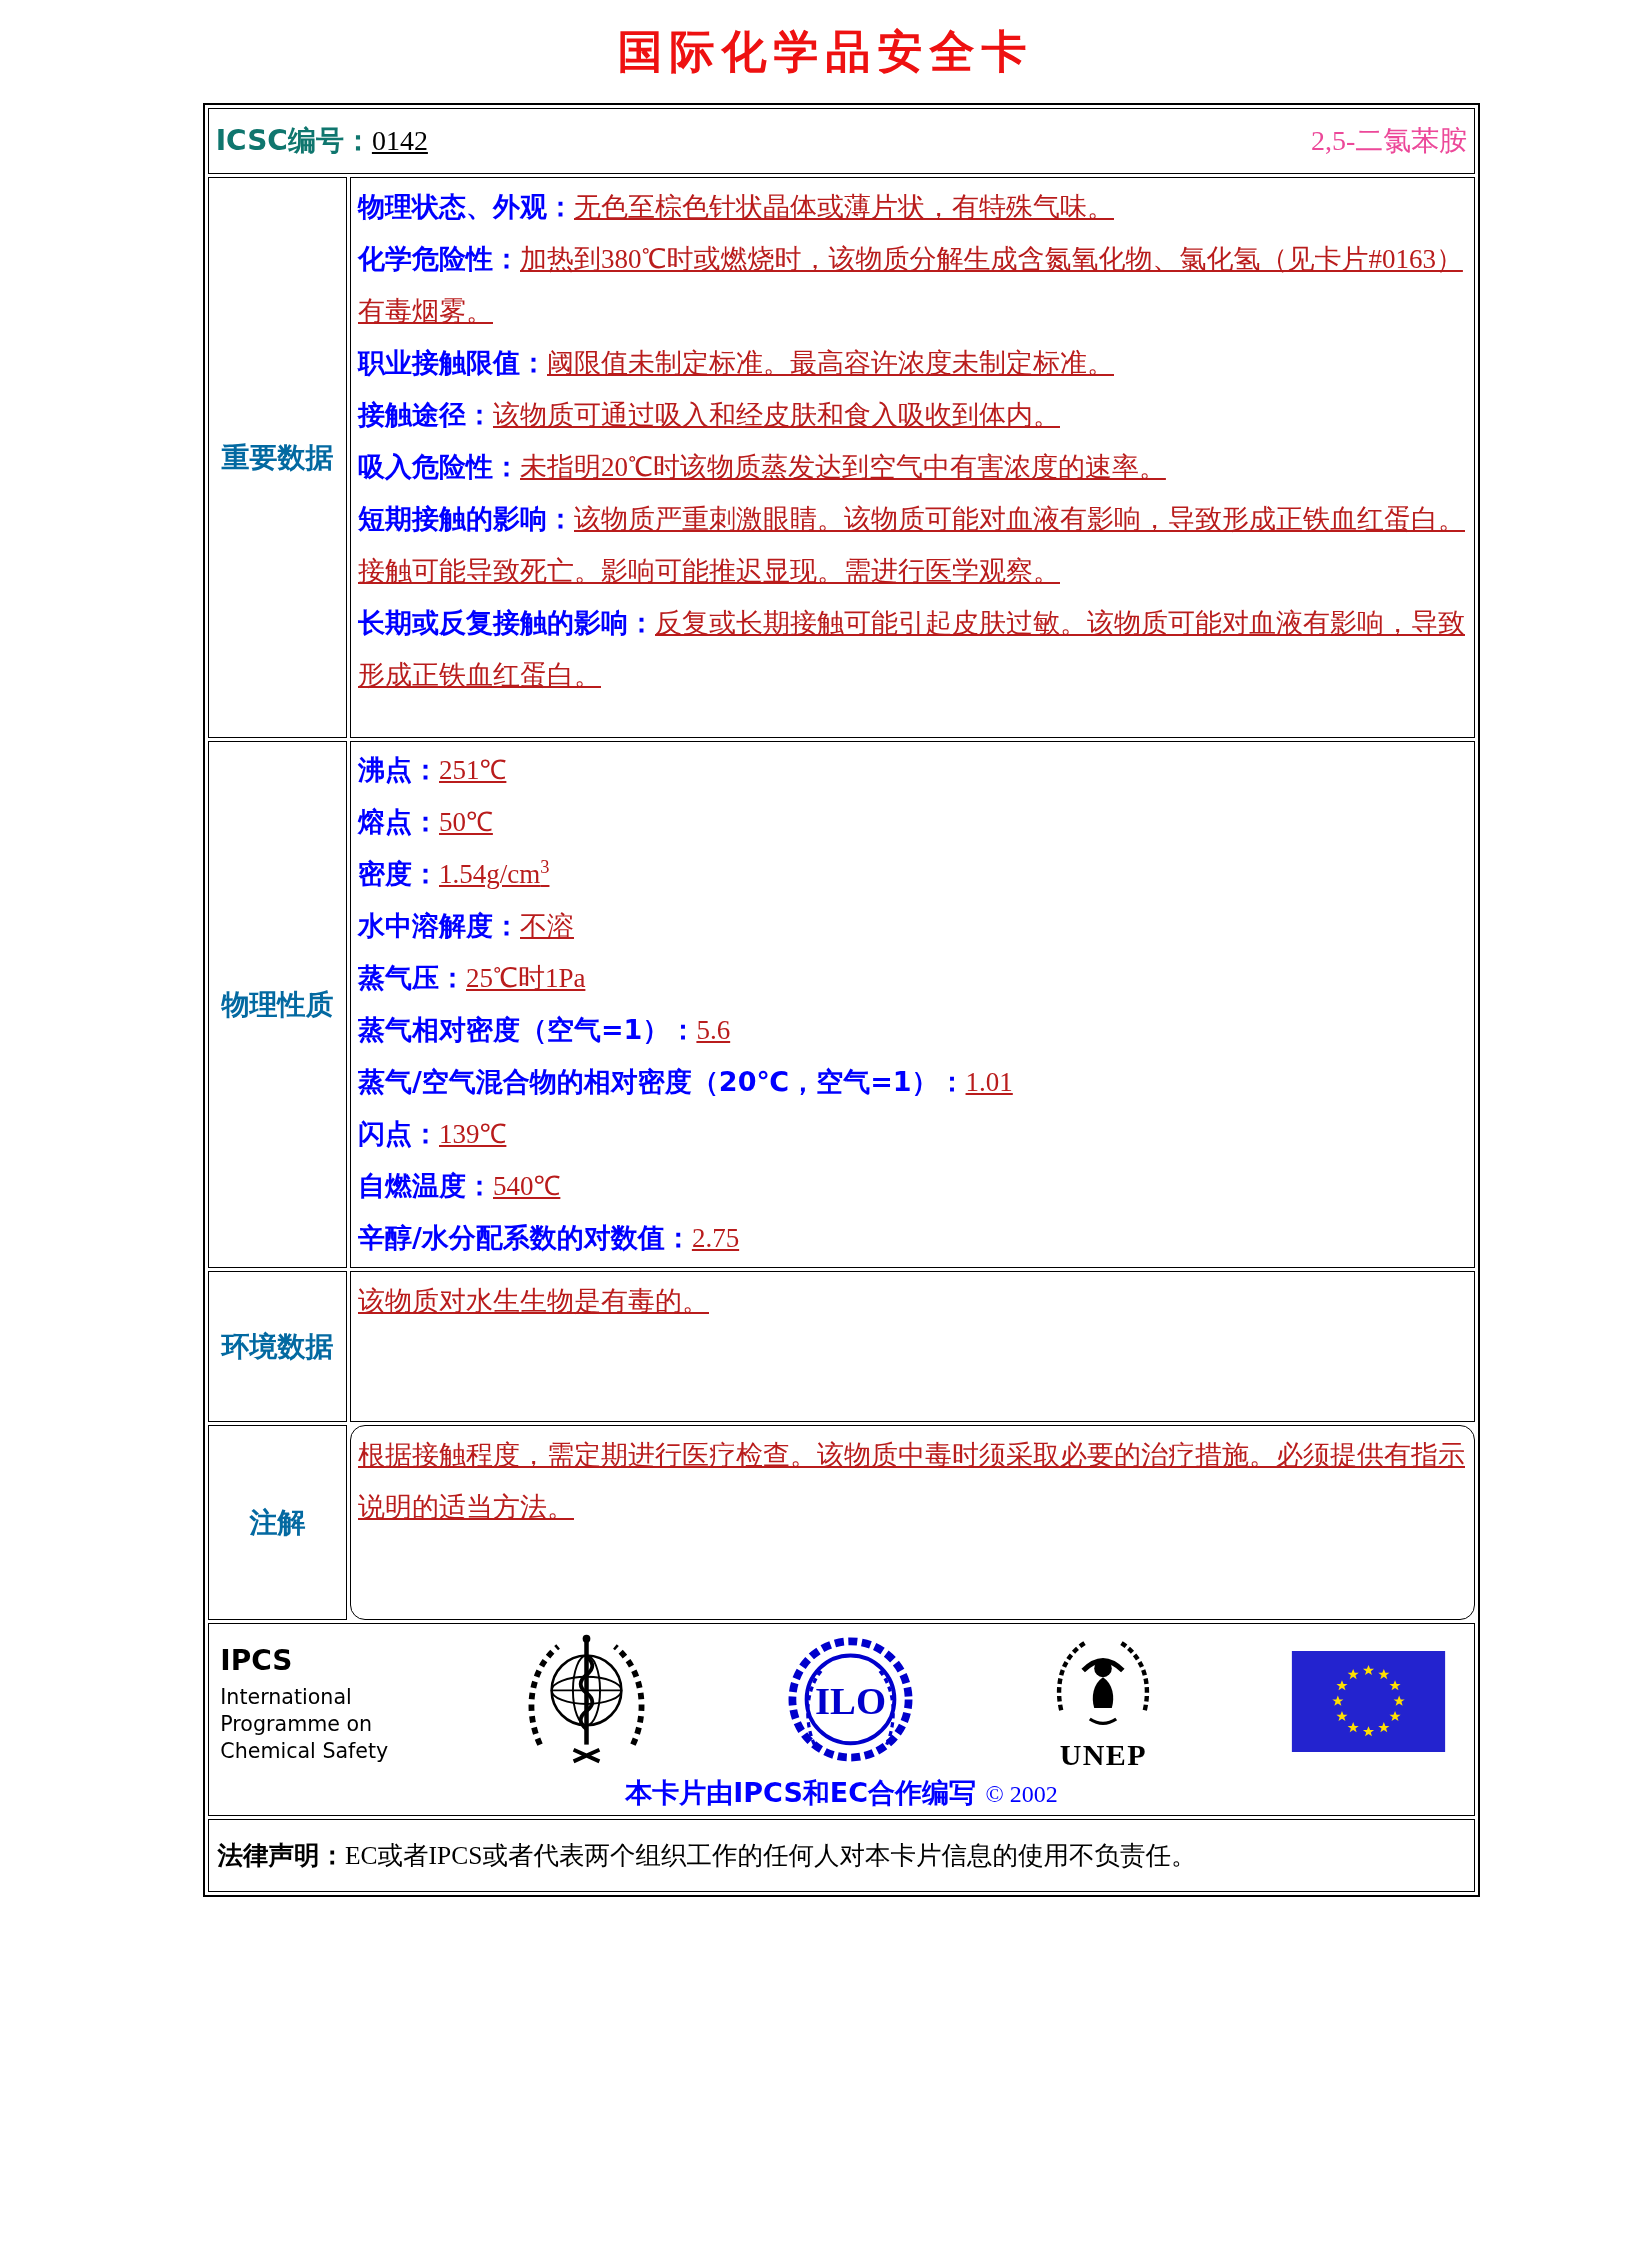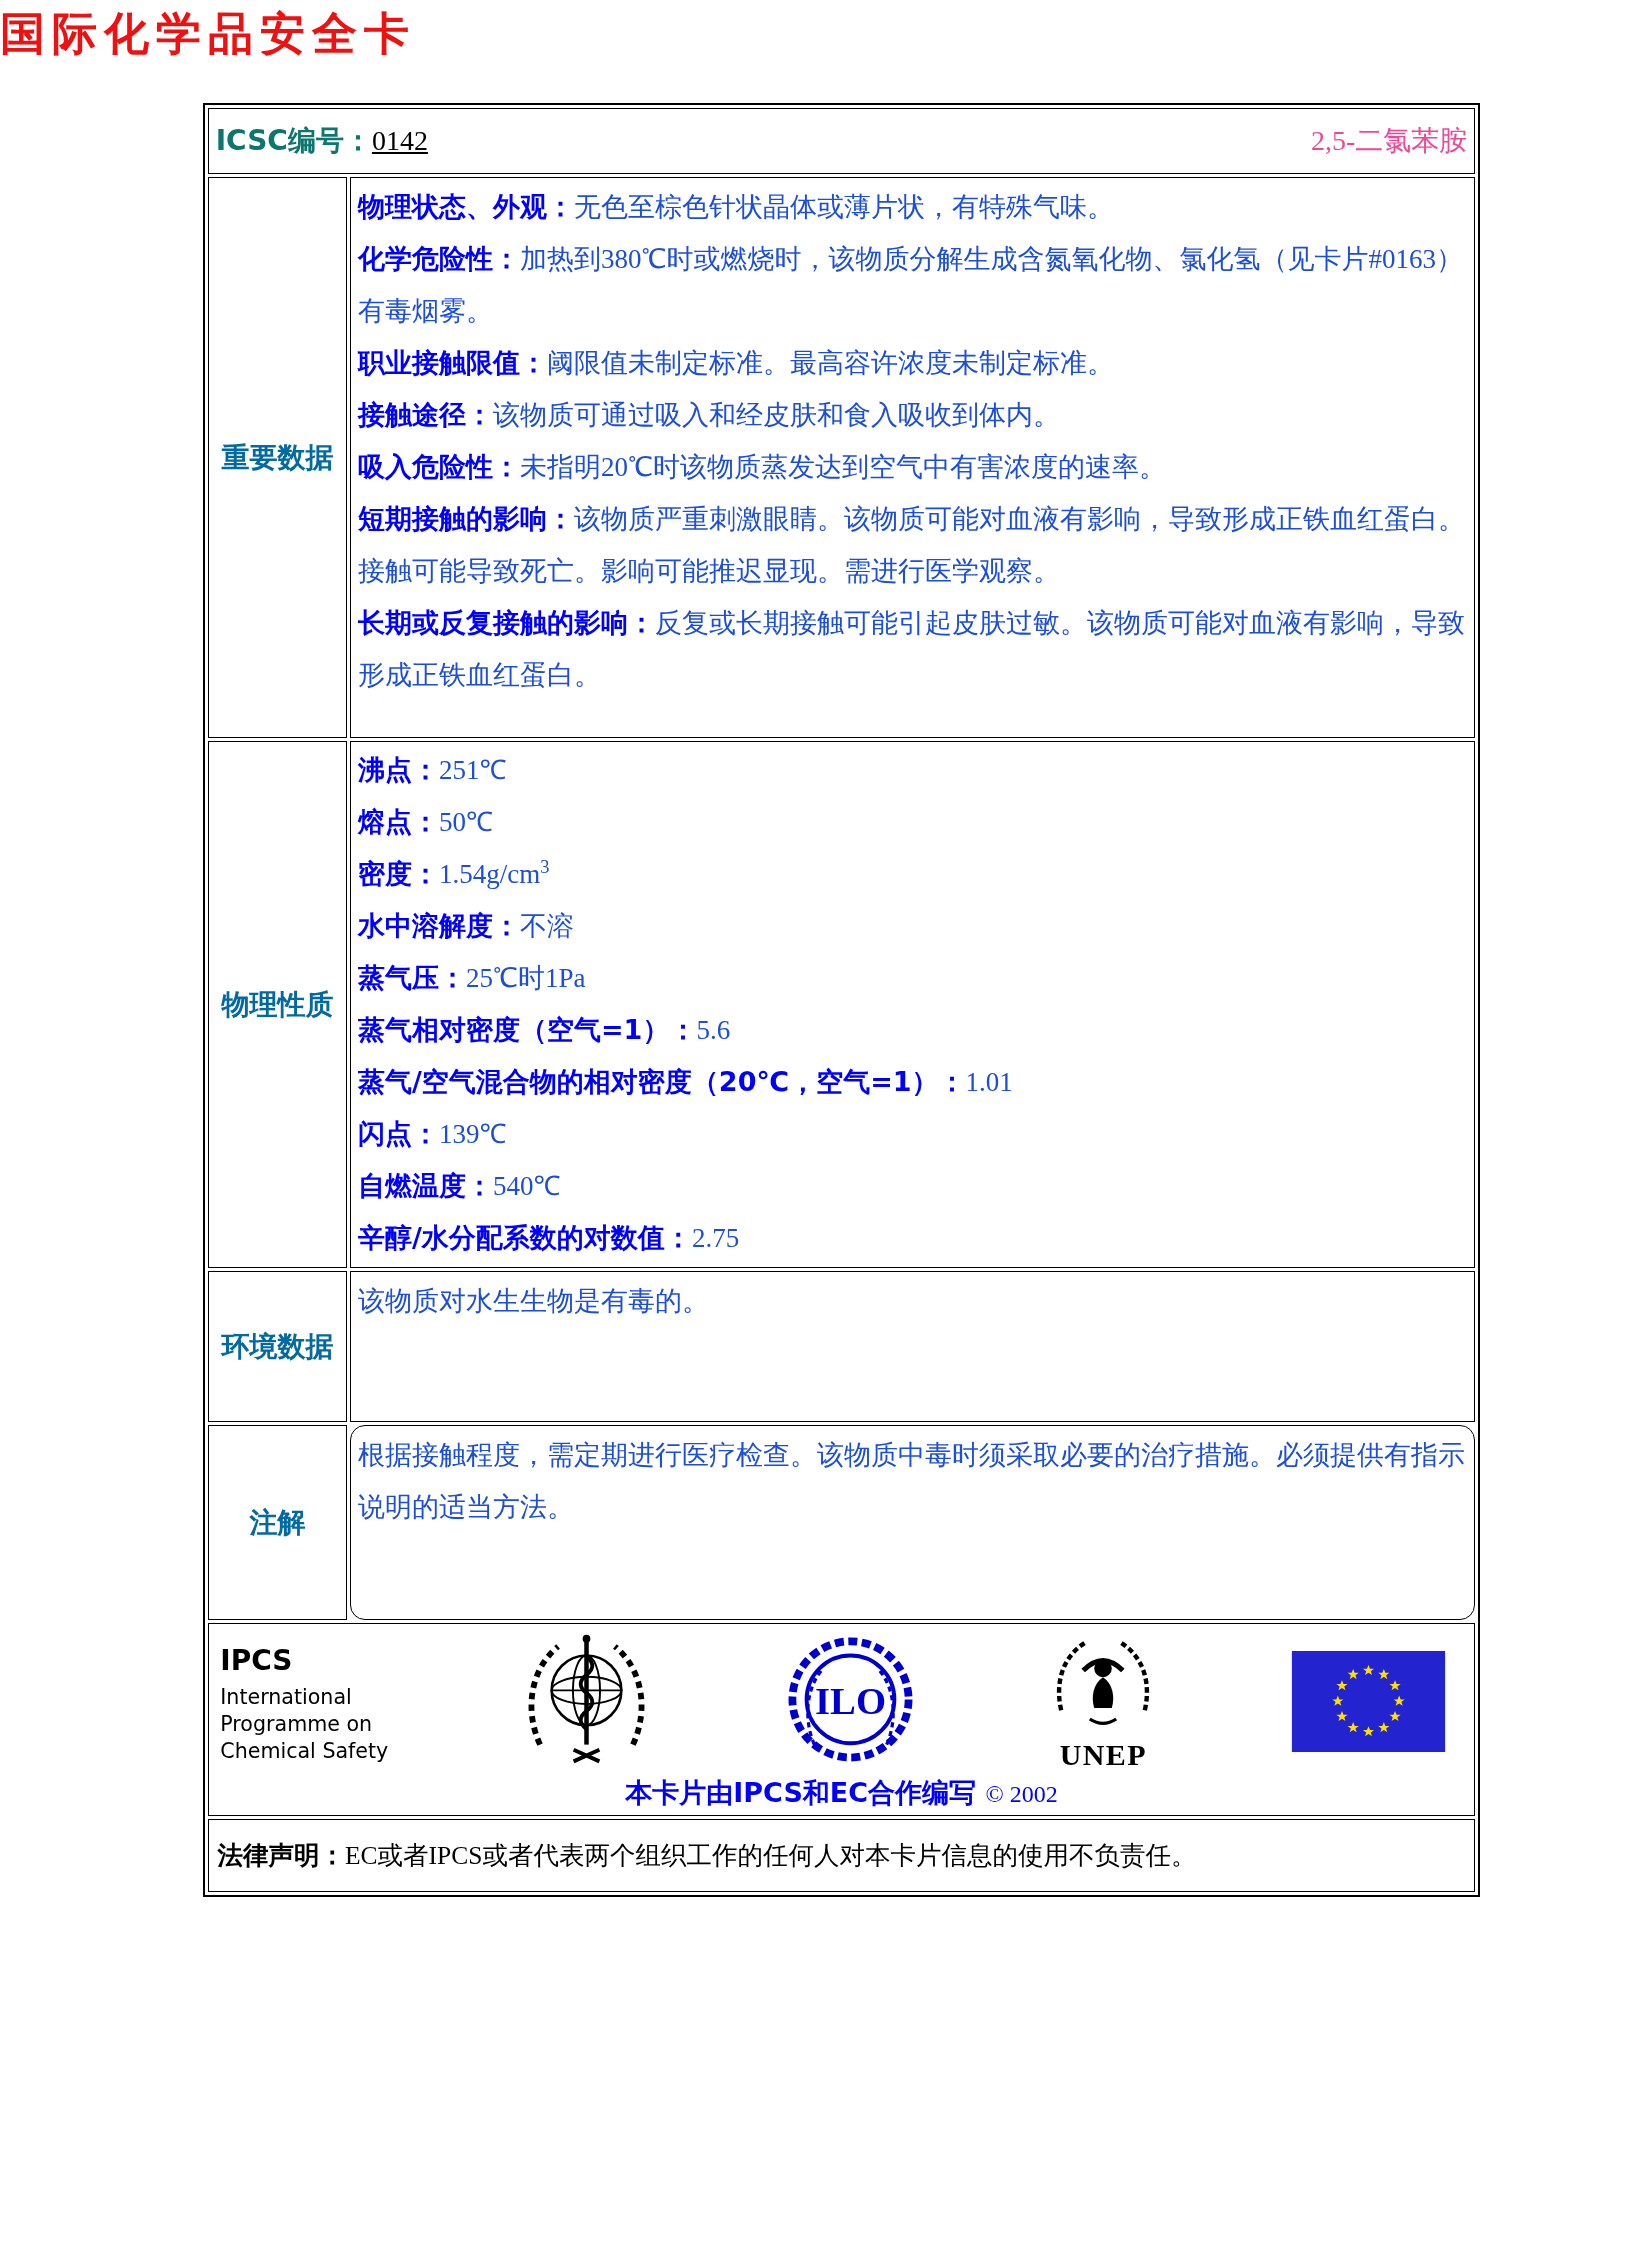--- a/index.html
+++ b/index.html
@@ -1,37 +1,37 @@
 <!DOCTYPE html>
 <html style="font-size:11.3px"><head>
 <meta charset="utf-8">
 <style>
   html,body{margin:0;padding:0;background:#fff;}
   .page{position:relative;width:1651px;height:2250px;background:#ffffff;
         font-family:"Liberation Serif",serif;color:#000;}
-  .title{position:absolute;top:4px;left:0;width:100%;
+  .title{position:absolute;top:22px;left:0;width:100%;text-align:center;
          color:#ee1111;font-family:"DejaVu Sans",sans-serif;font-weight:bold;
          font-size:45px;letter-spacing:7px;margin:0;}
   .card{position:absolute;left:203px;top:103px;width:1273px;
         border:2.1px solid #000;background:#fff;}
   table.card-table{width:100%;border-collapse:separate;border-spacing:3.5px;}
   td.cell{border:1.4px solid #000;vertical-align:top;background:#fff;}
   td.label-cell{width:135px;text-align:center;vertical-align:middle;
         color:#0369a1;font-family:"DejaVu Sans",sans-serif;font-weight:600;
         font-size:28px;line-height:1.25;}
   td.content-cell{padding:2.8px 8.5px 2.8px 7px;font-size:27px;line-height:52px;}
   .header-cell{height:62px;}
   .header-flex{display:flex;justify-content:space-between;align-items:center;
         height:62px;padding:0 5.7px;font-size:28px;}
   .hlabel{color:#0f766e;font-family:"DejaVu Sans",sans-serif;font-weight:600;}
   .hvalue{color:#000;font-family:"Liberation Serif",serif;text-decoration:underline;}
   .chem-name{color:#ec4899;font-family:"Liberation Serif",serif;}
   .para{margin:0;}
   .flabel{color:#0000ff;font-family:"DejaVu Sans",sans-serif;font-weight:600;}
-  .fvalue{color:#1d4ed8;}
+  .fvalue{color:#b91c1c;text-decoration:underline;}
   sup{font-size:18.4px;line-height:0;}
   td.addl-cell{vertical-align:middle;height:41px;font-size:27px;padding:0 7px;line-height:1.2;}
   td.logos-cell{height:181px;position:relative;padding:4.3px 7px;}
   .logo-row{display:flex;justify-content:space-between;align-items:flex-start;
         padding:2.8px 21px 0 4.3px;}
   .ipcs-block{font-family:"DejaVu Sans",sans-serif;padding-top:12.8px;}
   .ipcs-title{font-size:28px;font-weight:bold;margin:0 0 7px 0;}
   .ipcs-line{font-size:20.6px;line-height:27px;}
   .unep-wrap{text-align:center;}
   .unep-text{font-family:"Liberation Serif",serif;font-weight:bold;font-size:30px;

